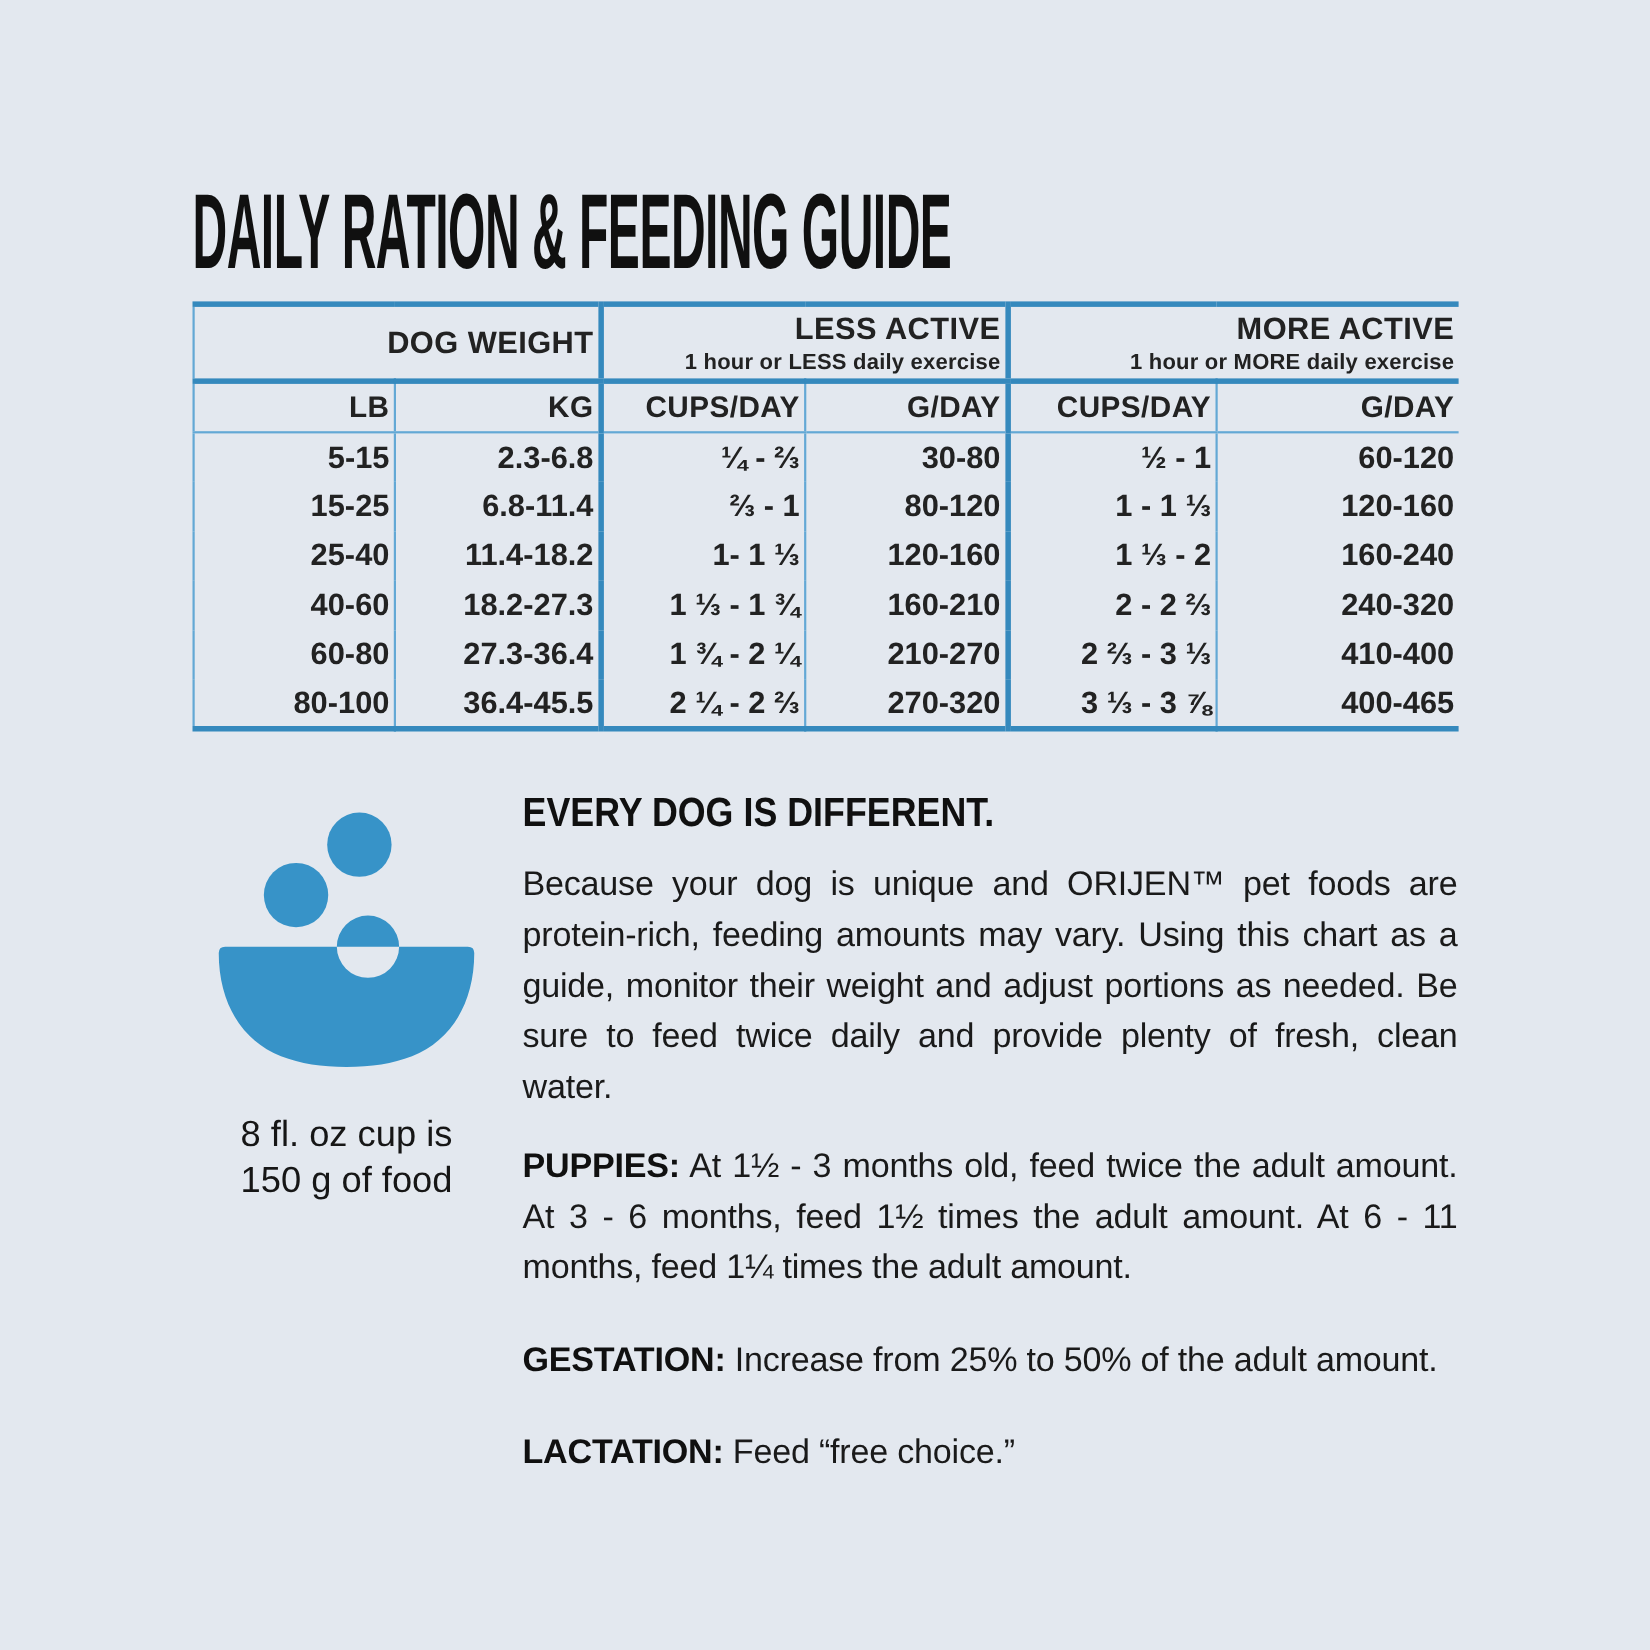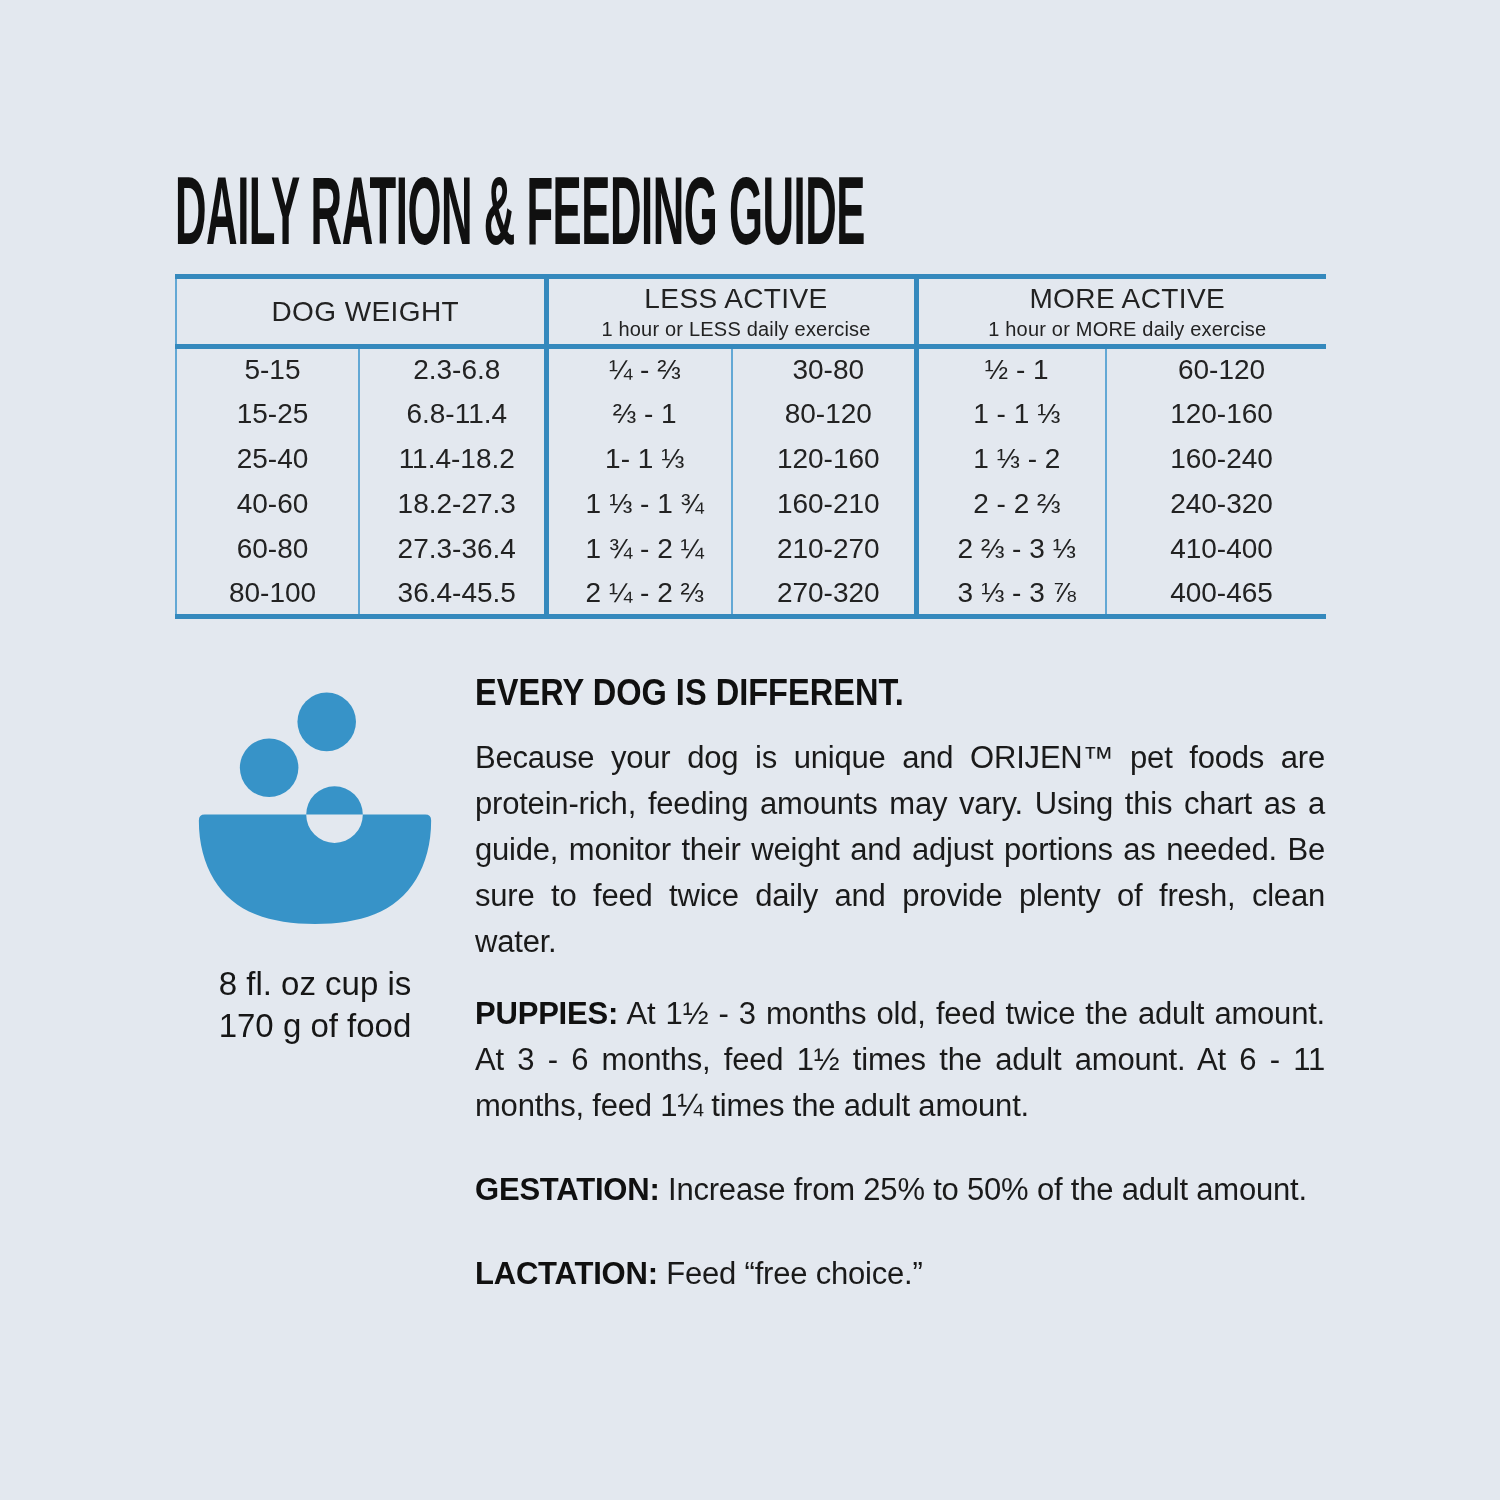--- a/index.html
+++ b/index.html
@@ -27,21 +27,21 @@
     letter-spacing:-1px;color:#101010;
     transform:scaleX(0.45);transform-origin:0 100%;
   }
 
   
   table{border-collapse:collapse;table-layout:fixed;width:1150px;
         border-top:5px solid var(--accent);
         border-bottom:5px solid var(--accent);
         border-left:2px solid var(--light);
         color:#222;}
-  th,td{font-weight:normal;text-align:center;vertical-align:middle;padding:0 4px 0 14px;}
+  th,td{font-weight:bold;text-align:right;vertical-align:middle;padding:0 4px 0 14px;}
   .v-thin{border-left:2px solid var(--light);}
   .v-thick{border-left:5px solid var(--accent);}
 
   tr.group-row{height:70px;}
   tr.group-row th{border-bottom:5px solid var(--accent);}
   .group-title{font-size:28px;letter-spacing:.4px;}
   .group-sub{font-size:20px;margin-top:3px;letter-spacing:.2px;}
 
   tr.cols-row{height:46px;}
   tr.cols-row th{border-bottom:2px solid var(--light);font-size:27px;letter-spacing:.4px;}
@@ -104,20 +104,28 @@
       <th colspan="2" class="v-thick">
         <div class="group-title">LESS ACTIVE</div>
         <div class="group-sub">1 hour or LESS daily exercise</div>
       </th>
       <th colspan="2" class="v-thick">
         <div class="group-title">MORE ACTIVE</div>
         <div class="group-sub">1 hour or MORE daily exercise</div>
       </th>
     </tr>
 
+    <tr class="cols-row">
+      <th>LB</th>
+      <th class="v-thin">KG</th>
+      <th class="v-thick">CUPS/DAY</th>
+      <th class="v-thin">G/DAY</th>
+      <th class="v-thick">CUPS/DAY</th>
+      <th class="v-thin">G/DAY</th>
+    </tr>
 
     <tr class="data-row">
       <td>5-15</td>
       <td class="v-thin">2.3-6.8</td>
       <td class="v-thick">¼ - ⅔</td>
       <td class="v-thin">30-80</td>
       <td class="v-thick">½ - 1</td>
       <td class="v-thin">60-120</td>
     </tr>
     <tr class="data-row">
@@ -168,21 +176,21 @@
 
     <div class="left-col">
       <svg class="bowl-svg" width="244" height="266" viewBox="0 0 250 270" aria-hidden="true">
         <circle cx="137" cy="57" r="30" fill="currentColor"></circle>
         <circle cx="78" cy="104" r="30" fill="currentColor"></circle>
         <path fill="currentColor" fill-rule="evenodd" d="M12 152 Q6 152 6 158 C6 205 28 240 64 254 C82 261 102 264 125 264 C148 264 168 261 186 254 C222 240 244 205 244 158 Q244 152 238 152 Z
              M116 152 a29 29 0 1 0 58 0 a29 29 0 1 0 -58 0 Z"></path>
       </svg>
       <div class="caption">
         <div>8 fl. oz cup is</div>
-        <div>170 g of food</div>
+        <div>150 g of food</div>
       </div>
     </div>
 
     <div class="right-col">
       <div class="info-heading-wrap">
         <span class="info-heading">EVERY DOG IS DIFFERENT.</span>
       </div>
 
       <p class="para">Because your dog is unique and ORIJEN™ pet foods are protein-rich, feeding amounts may vary. Using this chart as a guide, monitor their weight and adjust portions as needed. Be sure to feed twice daily and provide plenty of fresh, clean water.</p>
 

